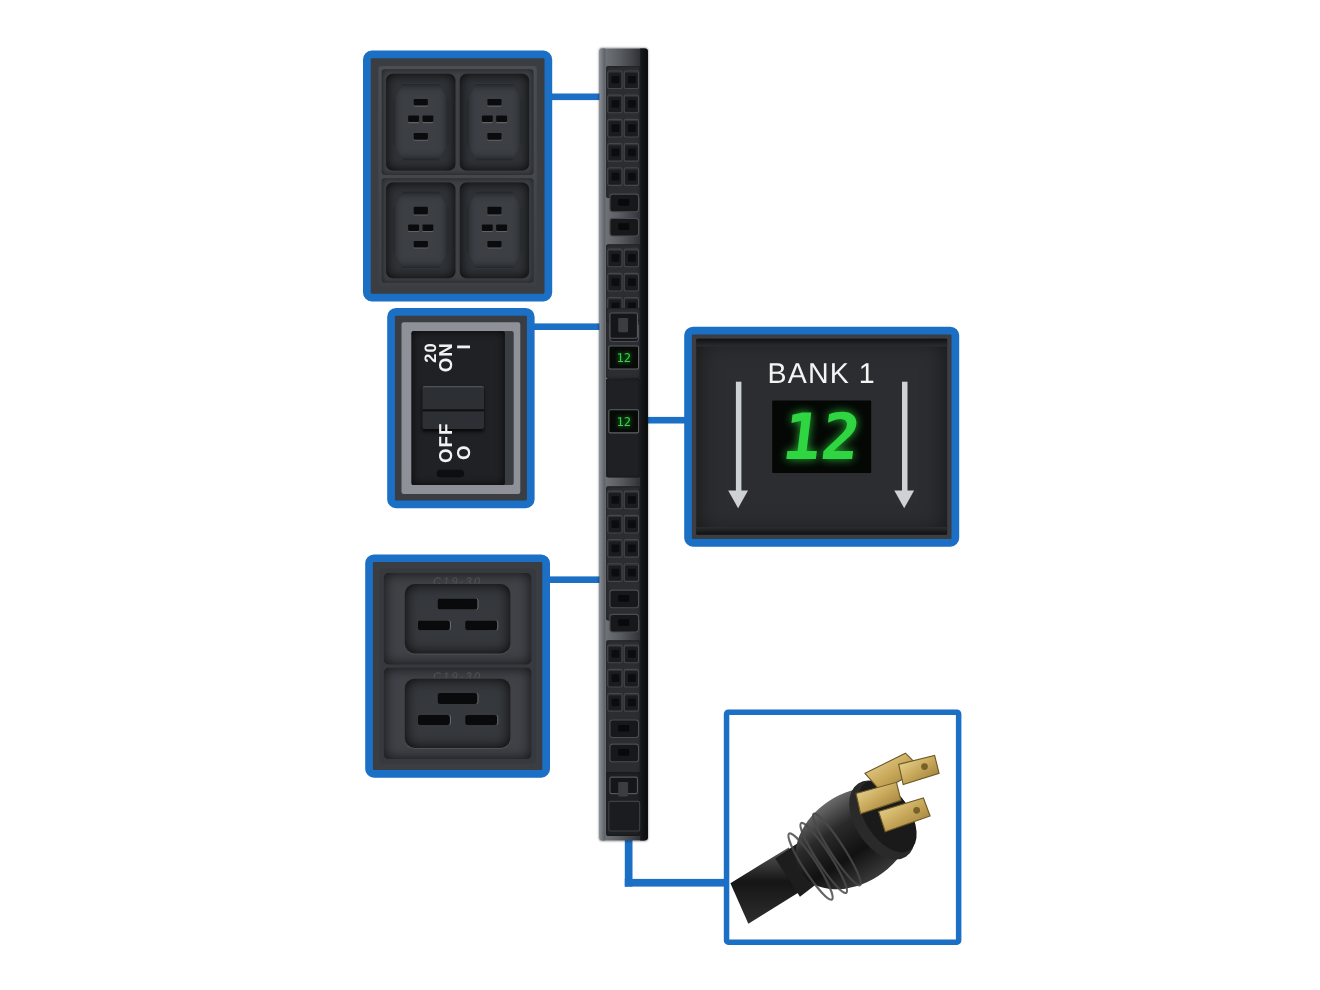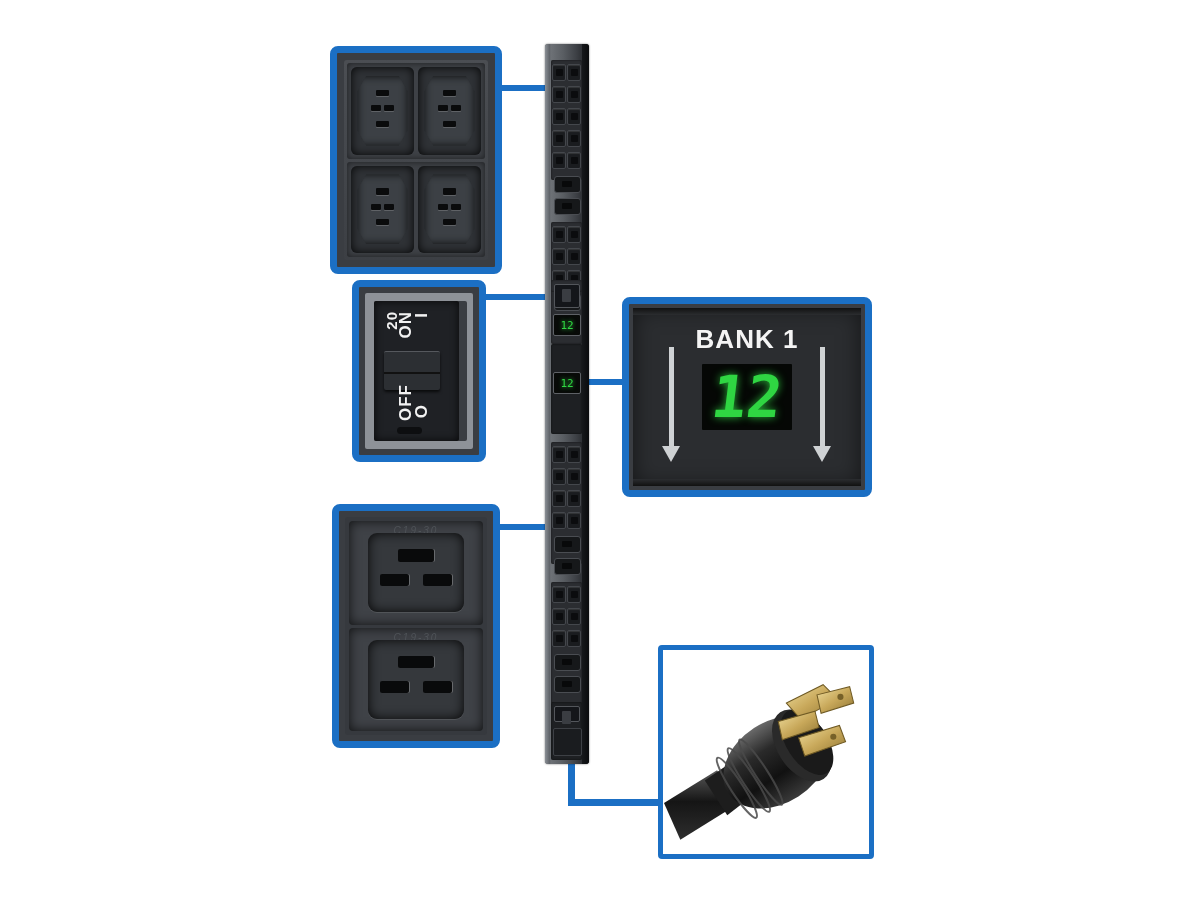--- a/index.html
+++ b/index.html
@@ -97,38 +97,38 @@
   
   #cal-bank{left:622px;top:297px;width:250px;height:200px;}
   .bank-face{position:absolute;left:4px;top:4px;right:4px;bottom:4px;
       background:#2b2d30;border-radius:2px;
       box-shadow:inset 0 0 22px rgba(0,0,0,.55);}
   .bank-face:before{content:"";position:absolute;left:0;top:0;right:0;height:7px;
       background:linear-gradient(180deg,#111,#2b2d30);}
   .bank-face:after{content:"";position:absolute;left:0;bottom:0;right:0;height:7px;
       background:linear-gradient(0deg,#111,#2b2d30);}
   .bank-title{position:absolute;top:9%;left:0;width:100%;text-align:center;
-      color:#f4f4f4;font-size:26px;letter-spacing:1px;font-weight:bold;}
+      color:#f4f4f4;font-size:26px;letter-spacing:1px;}
   .bank-amps{position:absolute;bottom:7%;left:0;width:100%;text-align:center;
       color:#f4f4f4;font-size:26px;letter-spacing:1px;}
   .bank-lcd{position:absolute;left:50%;top:50%;transform:translate(-50%,-50%);
       width:90px;height:66px;background:#050705;border-radius:1px;
       display:flex;align-items:center;justify-content:center;}
   .bank-lcd span{color:#2fd642;font-size:58px;line-height:1;
       font-family:"DejaVu Sans Mono",monospace;
       text-shadow:0 0 9px rgba(47,214,66,.85);transform:skewX(-7deg);font-weight:bold;}
   .arrowline{position:absolute;top:22%;height:56%;width:5px;background:#cfd2d4;}
   .arrowline:after{content:"";position:absolute;left:-7px;bottom:-15px;
       border-left:9px solid transparent;border-right:9px solid transparent;
       border-top:16px solid #cfd2d4;}
   #arrowL{left:16%;}
   #arrowR{right:16%;}
 
   
-  #cal-c19{left:332px;top:504px;width:168px;height:244px;font-style:italic;}
+  #cal-c19{left:332px;top:504px;width:168px;height:203px;font-style:italic;}
   .c19wrap{position:absolute;left:6px;top:6px;right:6px;bottom:6px;
       background:#36393e;border-radius:3px;display:flex;flex-direction:column;gap:3px;padding:4px;box-sizing:border-box;}
   .c19cell{flex:1;position:relative;background:#3f4247;border-radius:4px;
       box-shadow:inset 0 0 12px rgba(0,0,0,.75);}
   .c19-face{position:absolute;left:14%;top:12%;width:72%;height:76%;background:#35383c;
       border-radius:9px;box-shadow:inset 0 0 12px rgba(0,0,0,.9),0 1px 0 rgba(255,255,255,.1);}
   .c19-face .s{position:absolute;background:#090a0b;border-radius:2px;
       box-shadow:1px 0 0 rgba(255,255,255,.25);}
   .c19-face .s1{left:31%;top:20%;width:38%;height:16%;}
   .c19-face .s2{left:13%;top:52%;width:30%;height:15%;}

